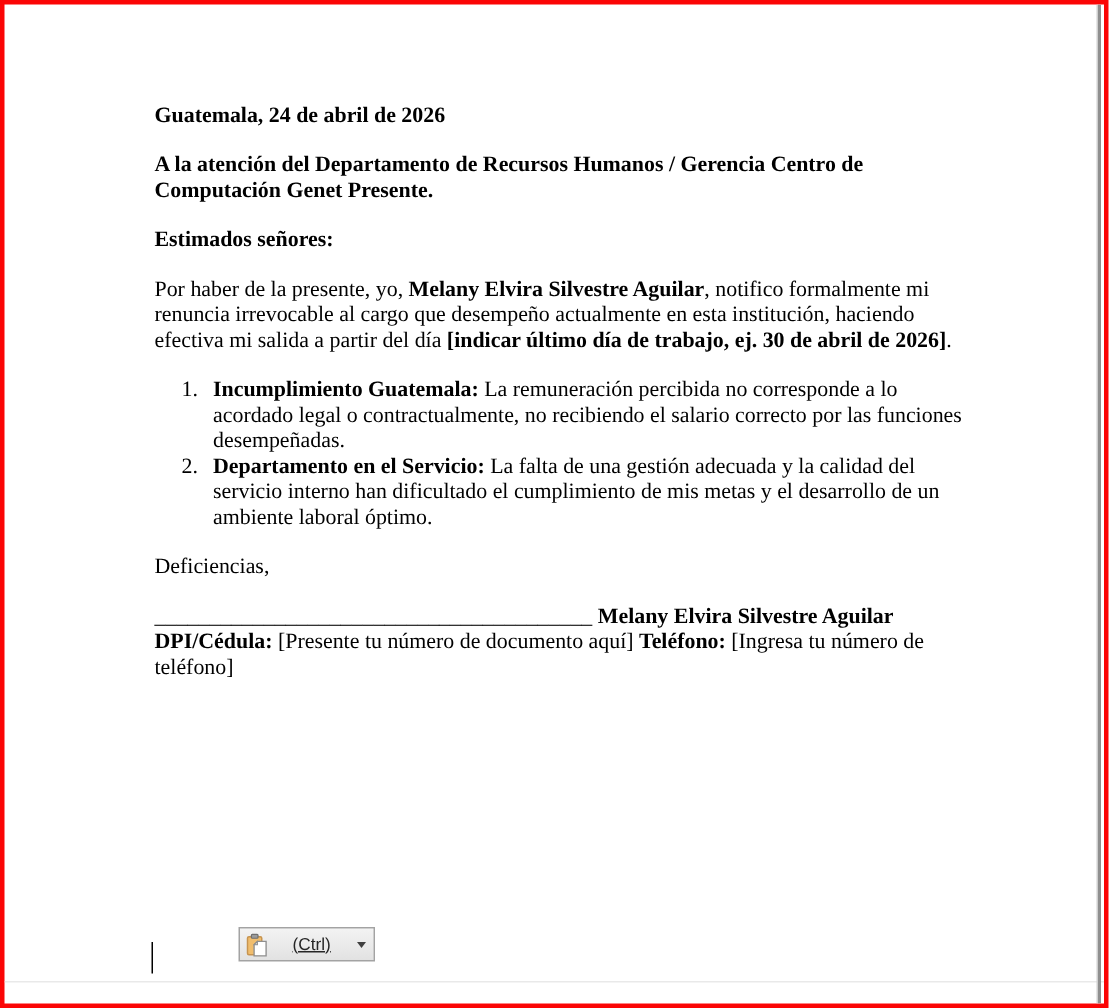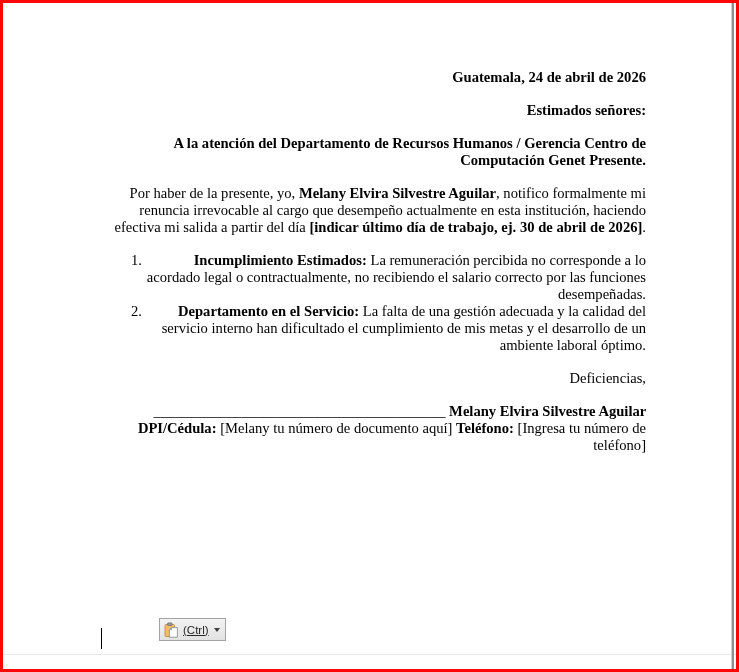--- a/index.html
+++ b/index.html
@@ -18,21 +18,20 @@
   
   .letter {
     position: absolute;
     left: 100px;
     top: 66px;
     width: 543px;
     font-family: "Liberation Serif", "DejaVu Serif", serif;
     font-size: 14.6px;
     line-height: 17px;
     color: #000;
-    text-align: right;
   }
   .letter p { margin: 0 0 16px 0; }
   .bold, .b { font-weight: bold; }
 
   .olist { margin: 0 0 16px 0; }
   .li { display: flex; }
   .li-num {
     flex: none;
     width: 21px;
     margin-left: 18px;
@@ -42,21 +41,21 @@
   .sig-block { margin-bottom: 0 !important; }
 
   
   .paste-btn {
     position: absolute;
     left: 156px;
     top: 615px;
     height: 23px;
     display: flex;
     align-items: center;
-    gap: 3px;
+    gap: 15px;
     padding: 0 5px 0 4px;
     background: linear-gradient(#f3f3f3, #e2e2e2);
     border: 1px solid #a3a3a3;
     font-family: "Liberation Sans", "DejaVu Sans", sans-serif;
     font-size: 11.5px;
     color: #262626;
     cursor: pointer;
     text-decoration: underline;
   }
   .paste-btn svg { display: block; }
@@ -96,43 +95,43 @@
 </style>
 </head>
 <body>
 
 <div class="frame">
 
   <div class="letter">
 
     <p class="bold">Guatemala, 24 de abril de 2026</p>
 
+    <p class="bold">A la atención del Departamento de Recursos Humanos / Gerencia Centro de Computación Genet Presente.</p>
+
     <p class="bold">Estimados señores:</p>
-
-    <p class="bold">A la atención del Departamento de Recursos Humanos / Gerencia Centro de Computación Genet Presente.</p>
 
     <p><span>Por haber de la presente, yo, </span><span class="b">Melany Elvira Silvestre Aguilar</span><span>, notifico formalmente mi renuncia irrevocable al cargo que desempeño actualmente en esta institución, haciendo efectiva mi salida a partir del día </span><span class="b">[indicar último día de trabajo, ej. 30 de abril de 2026]</span><span>.</span></p>
 
 
     <div class="olist">
       <div class="li">
         <span class="li-num">1.</span>
-        <span class="li-text"><span class="b">Incumplimiento Estimados:</span><span> La remuneración percibida no corresponde a lo acordado legal o contractualmente, no recibiendo el salario correcto por las funciones desempeñadas.</span></span>
+        <span class="li-text"><span class="b">Incumplimiento Guatemala:</span><span> La remuneración percibida no corresponde a lo acordado legal o contractualmente, no recibiendo el salario correcto por las funciones desempeñadas.</span></span>
       </div>
       <div class="li">
         <span class="li-num">2.</span>
         <span class="li-text"><span class="b">Departamento en el Servicio:</span><span> La falta de una gestión adecuada y la calidad del servicio interno han dificultado el cumplimiento de mis metas y el desarrollo de un ambiente laboral óptimo.</span></span>
       </div>
     </div>
 
 
 
     <p>Deficiencias,</p>
 
-    <p class="sig-block"><span>________________________________________</span><span class="b"> Melany Elvira Silvestre Aguilar</span><span class="b"> DPI/Cédula:</span><span> [Melany tu número de documento aquí] </span><span class="b">Teléfono:</span><span> [Ingresa tu número de teléfono]</span></p>
+    <p class="sig-block"><span>________________________________________</span><span class="b"> Melany Elvira Silvestre Aguilar</span><span class="b"> DPI/Cédula:</span><span> [Presente tu número de documento aquí] </span><span class="b">Teléfono:</span><span> [Ingresa tu número de teléfono]</span></p>
 
   </div>
 
   <div class="paste-btn">
     <span>
       <svg width="16" height="16" viewBox="0 0 16 16">
         <rect x="1" y="2.5" width="9.5" height="12" rx="1" fill="#f0bd6d" stroke="#c79450" stroke-width="1"></rect>
         <rect x="3.6" y="0.9" width="4.4" height="2.6" rx="0.6" fill="#9a9a9a" stroke="#6f6f6f" stroke-width="0.8"></rect>
         <path d="M7.6 5.6 L13.4 5.6 L13.4 15.2 L5.4 15.2 L5.4 7.8 Z" fill="#ffffff" stroke="#8f8f8f" stroke-width="0.9"></path>
         <path d="M5.4 7.8 L7.6 5.6 L7.6 7.8 Z" fill="#d9d9d9" stroke="#8f8f8f" stroke-width="0.7"></path>

